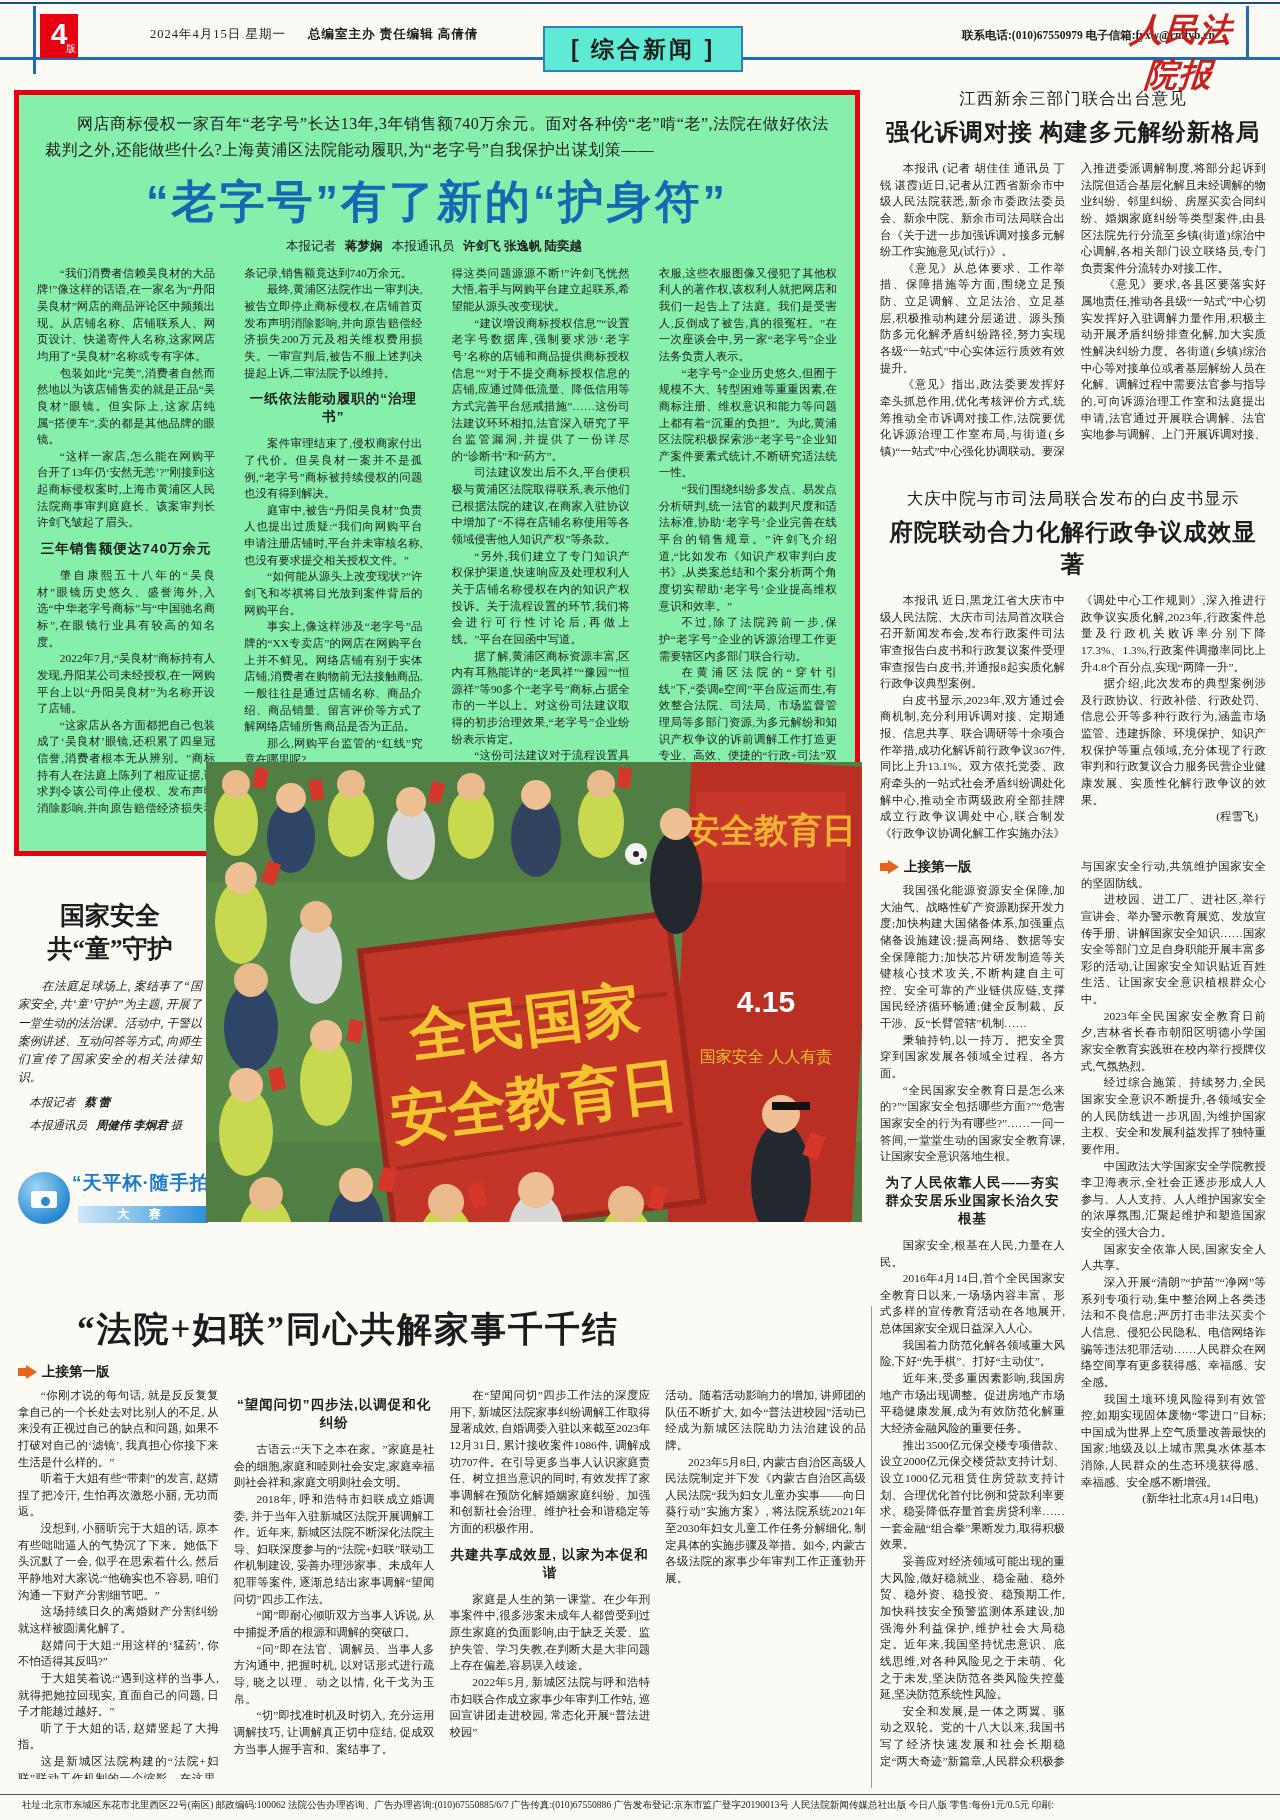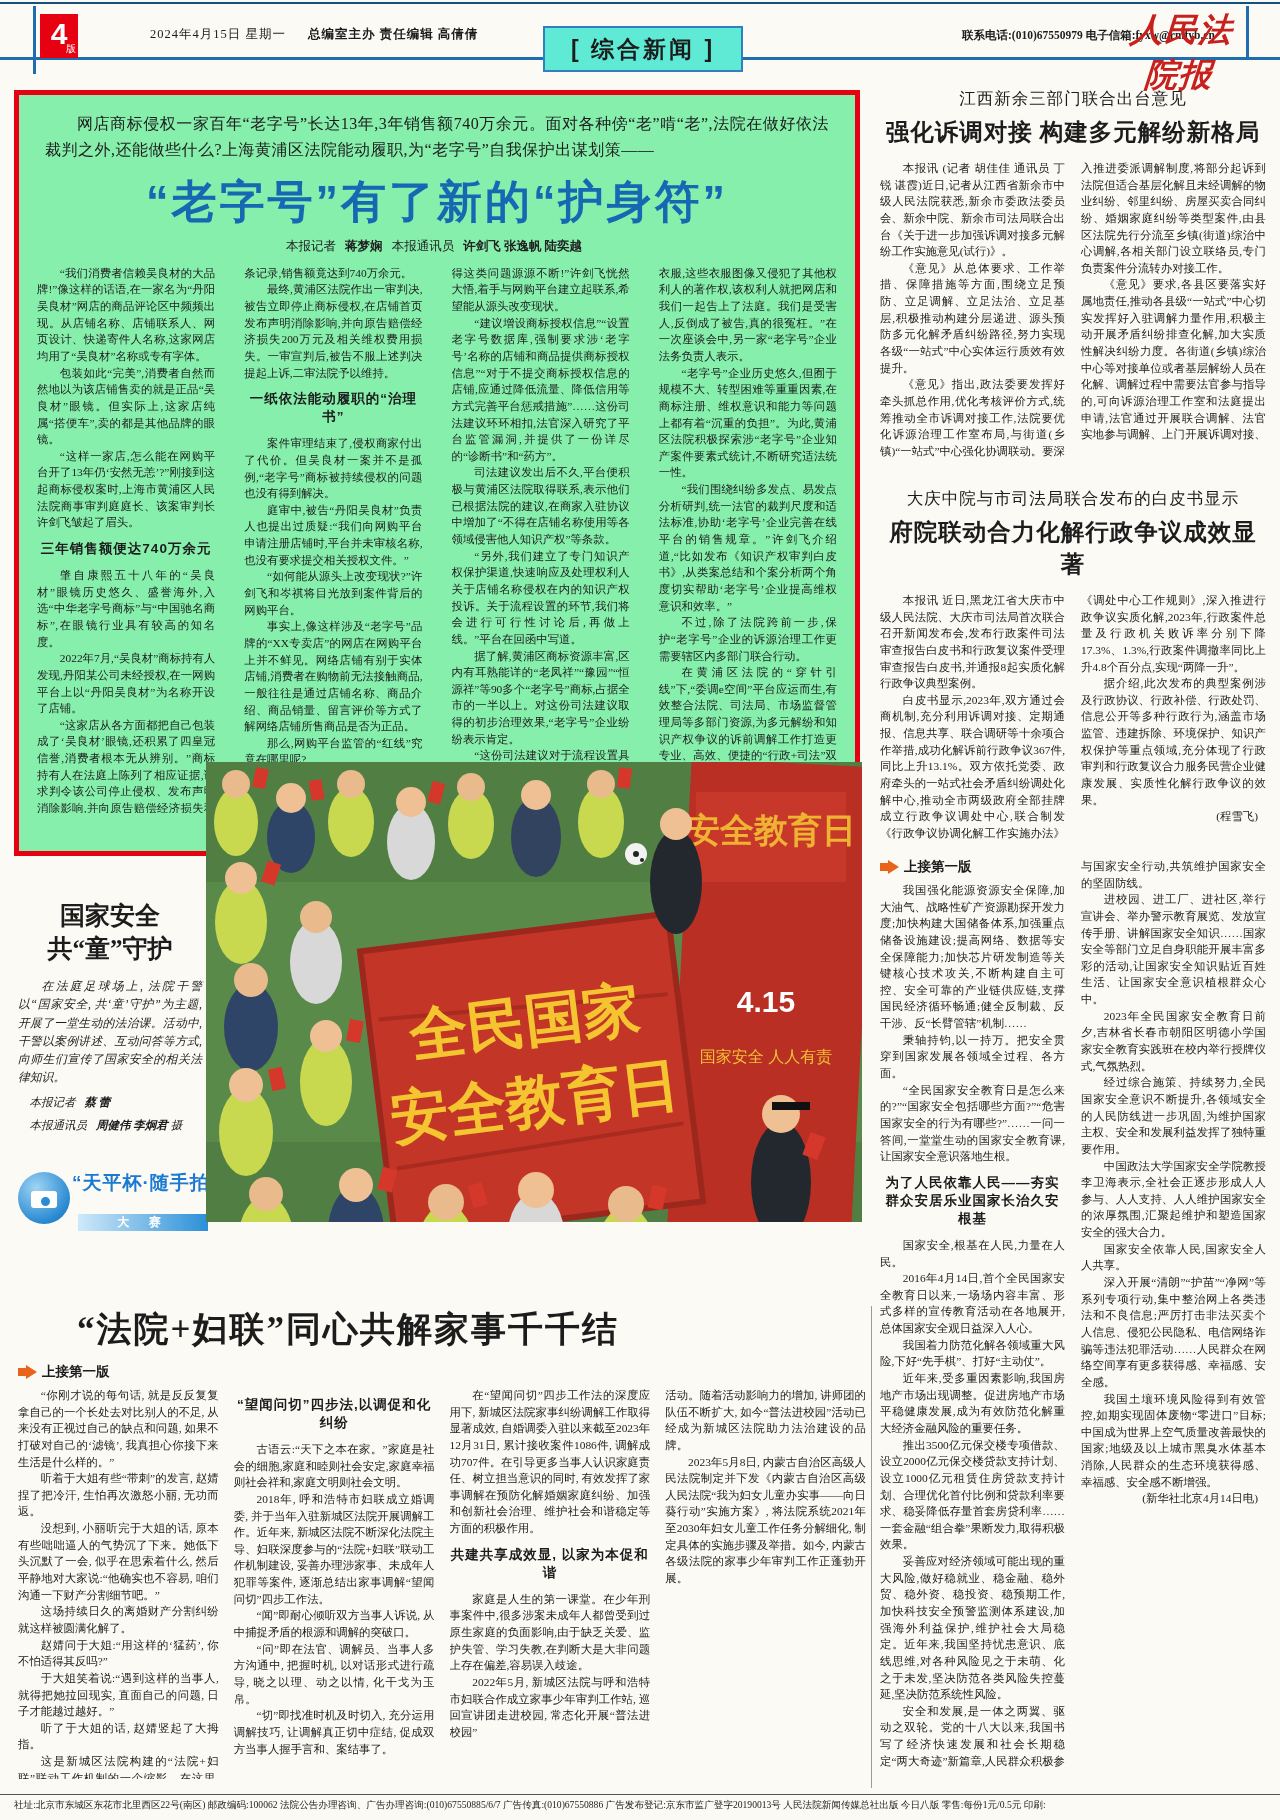--- a/index.html
+++ b/index.html
@@ -62,34 +62,34 @@
   .guard .by b{font-weight:700;margin-left:6px}
   
   .badge{left:18px;top:1168px;width:200px;height:70px}
   .cam{position:absolute;left:0;top:4px;width:52px;height:52px;border-radius:50%;
       background:radial-gradient(circle at 35% 30%,#9fd4f3,#2a8ad2 70%,#176ab0)}
   .cam .bodyp{position:absolute;left:13px;top:19px;width:26px;height:17px;background:#fff;border-radius:3px}
   .cam .lens{position:absolute;left:21px;top:23px;width:9px;height:9px;border-radius:50%;
       background:#2a8ad2;border:2px solid #fff;box-sizing:content-box}
   .badge .t1{position:absolute;left:54px;top:2px;width:150px;font-size:19px;font-weight:900;
       color:#1a7ad1;font-family:"Liberation Sans",sans-serif;letter-spacing:1px}
-  .badge .t2{position:absolute;left:60px;top:46px;width:130px;height:17px;text-align:center;
+  .badge .t2{position:absolute;left:60px;top:38px;width:130px;height:17px;text-align:center;
       background:linear-gradient(90deg,#cfe9f9,#2b8fd8);color:#fff;font-size:12px;font-weight:700;
       letter-spacing:8px;font-family:"Liberation Sans",sans-serif;line-height:17px}
   
   .photo{left:206px;top:762px;width:656px;height:460px;overflow:hidden}
   
   .family{left:18px;top:1306px;width:848px}
   .f-headline{width:640px;margin:0 auto 10px 10px;text-align:center;font-size:35px;font-weight:900;letter-spacing:2px}
   .f-cols{display:flex;gap:15px;height:392px;overflow:hidden;margin-top:4px}
   .f-col{flex:1;overflow:hidden}
   .vdivider{left:871px;top:1306px;width:1px;height:482px;background:#9a9a9a}
   
   .footer{left:0;top:1794px;width:1280px;border-top:1px solid #555;padding-top:4px;
-      font-size:9.6px;letter-spacing:0;text-align:left;padding-left:14px;box-sizing:border-box}
+      font-size:9.6px;letter-spacing:0;text-align:left;padding-left:22px;box-sizing:border-box}
 </style>
 </head>
 <body>
 
 <div class="abs top-rule"></div>
 <div class="abs head-vrule-l"></div>
 <div class="abs head-vrule-r"></div>
 <div class="abs head-rule"></div>
 
 <div class="abs page-badge">
@@ -209,21 +209,21 @@
         <p class="it-sign">(新华社北京4月14日电)</p>
       </div>
   </div>
 </div>
 
 <div class="abs guard">
   <div class="guard-title">
     <div>国家安全</div>
     <div>共“童”守护</div>
   </div>
-  <p>在法庭足球场上, 法院干警以“国家安全, 共‘童’守护”为主题, 开展了一堂生动的法治课。活动中, 干警以案例讲述、互动问答等方式, 向师生们宣传了国家安全的相关法律知识。</p>
+  <p>在法庭足球场上, 案结事了“国家安全, 共‘童’守护”为主题, 开展了一堂生动的法治课。活动中, 干警以案例讲述、互动问答等方式, 向师生们宣传了国家安全的相关法律知识。</p>
   <div class="by">
     <span>本报记者</span>
     <b>蔡 蕾</b>
   </div>
   <div class="by">
     <span>本报通讯员</span>
     <b>周健伟 李炯君</b>
     <span>摄</span>
   </div>
 </div>

